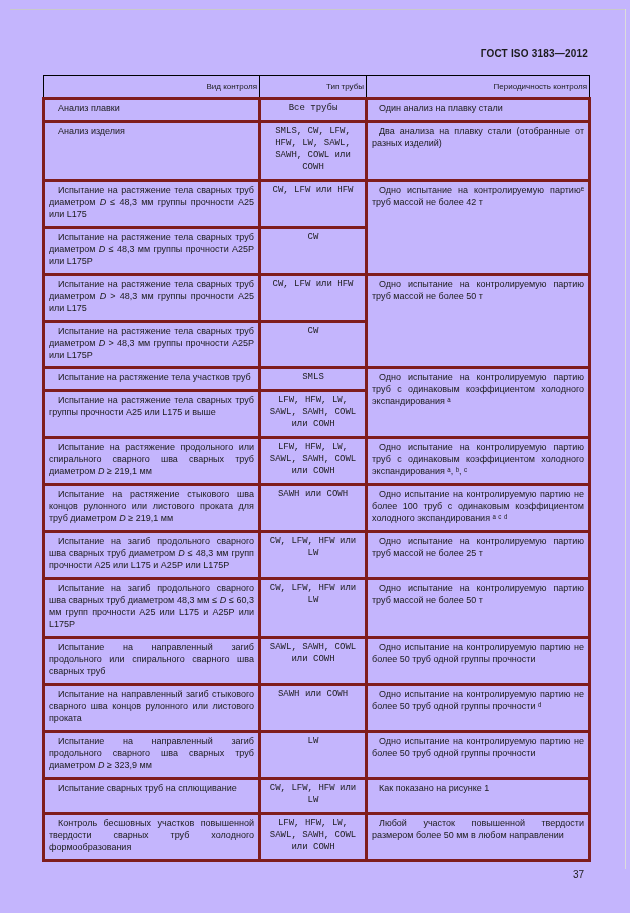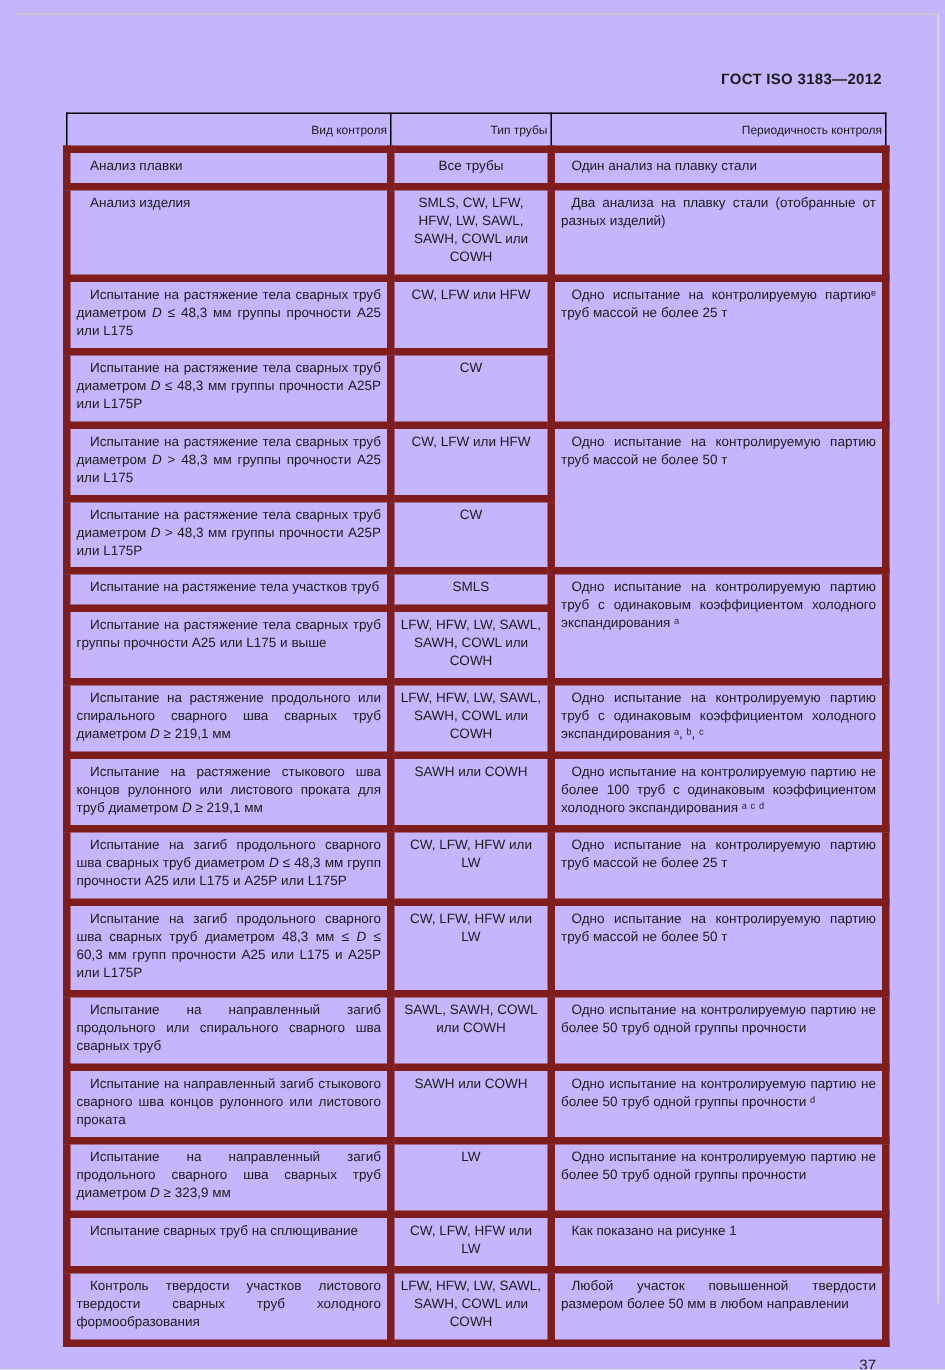--- a/index.html
+++ b/index.html
@@ -47,28 +47,28 @@
   col.c3 { width: 223px; }
   th {
     border: 1px solid #000;
     font-weight: normal;
     font-size: 8px;
     padding: 6px 2px;
     text-align: right;
     vertical-align: middle;
   }
   td {
-    border: 5px solid #7f1d1d;
+    border: 3px solid #7f1d1d;
     font-size: 9px;
     line-height: 1.33;
     padding: 3px 4px 5px 4px;
     vertical-align: top;
   }
   td.col-control { text-align: justify; text-indent: 9px; }
-  td.col-type    { text-align: center; }
+  td.col-type    { text-align: center; font-family: Liberation Mono, monospace; }
   td.col-period  { text-align: justify; text-indent: 7px; }
   i.var { font-style: italic; }
   .page-number {
     text-align: right;
     font-size: 10px;
     margin-top: 7px;
     padding-right: 4px;
   }
 </style>
 </head>
@@ -102,21 +102,21 @@
             <td class="col-period">Один анализ на плавку стали</td>
           </tr>
           <tr>
             <td class="col-control">Анализ изделия</td>
             <td class="col-type">SMLS, CW, LFW, HFW, LW, SAWL, SAWH, COWL или COWH</td>
             <td class="col-period">Два анализа на плавку стали (отобранные от разных изделий)</td>
           </tr>
           <tr>
             <td class="col-control">Испытание на растяжение тела сварных труб диаметром <i class="var">D</i> ≤ 48,3 мм группы прочности А25 или L175</td>
             <td class="col-type">CW, LFW или HFW</td>
-            <td class="col-period" rowspan="2">Одно испытание на контролируемую партиюᵉ труб массой не более 25 т</td>
+            <td class="col-period" rowspan="2">Одно испытание на контролируемую партиюᵉ труб массой не более 42 т</td>
           </tr>
           <tr>
             <td class="col-control">Испытание на растяжение тела сварных труб диаметром <i class="var">D</i> ≤ 48,3 мм группы прочности А25Р или L175Р</td>
             <td class="col-type">CW</td>
           </tr>
           <tr>
             <td class="col-control">Испытание на растяжение тела сварных труб диаметром <i class="var">D</i> &gt; 48,3 мм группы прочности А25 или L175</td>
             <td class="col-type">CW, LFW или HFW</td>
             <td class="col-period" rowspan="2">Одно испытание на контролируемую партию труб массой не более 50 т</td>
           </tr>
@@ -167,21 +167,21 @@
             <td class="col-control">Испытание на направленный загиб продольного сварного шва сварных труб диаметром <i class="var">D</i> ≥ 323,9 мм</td>
             <td class="col-type">LW</td>
             <td class="col-period">Одно испытание на контролируемую партию не более 50 труб одной группы прочности</td>
           </tr>
           <tr>
             <td class="col-control">Испытание сварных труб на сплющивание</td>
             <td class="col-type">CW, LFW, HFW или LW</td>
             <td class="col-period">Как показано на рисунке 1</td>
           </tr>
           <tr>
-            <td class="col-control">Контроль твердости участков листового твердости сварных труб холодного формообразования</td>
+            <td class="col-control">Контроль бесшовных участков повышенной твердости сварных труб холодного формообразования</td>
             <td class="col-type">LFW, HFW, LW, SAWL, SAWH, COWL или COWH</td>
             <td class="col-period">Любой участок повышенной твердости размером более 50 мм в любом направлении</td>
           </tr>
         </tbody>
     </table>
 
     <div class="page-number">37</div>
   </div>
 </div>
 

